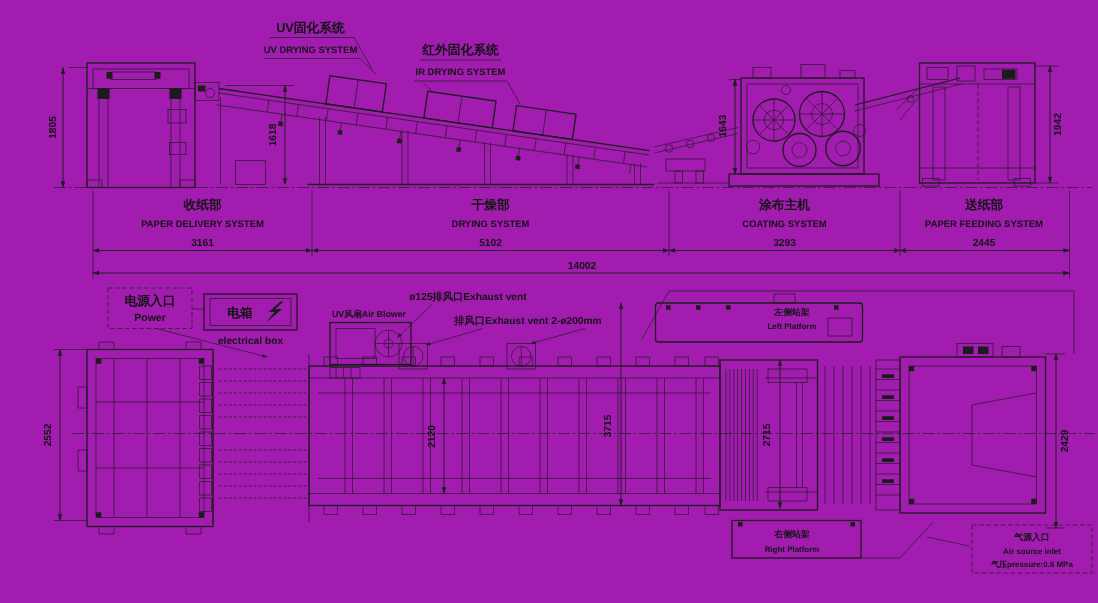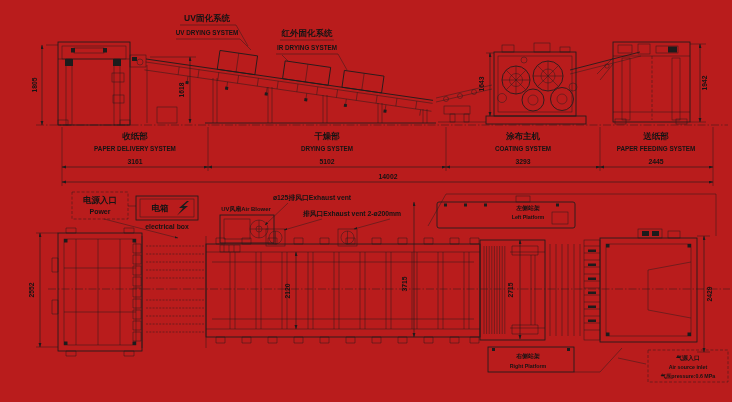--- a/index.html
+++ b/index.html
@@ -1,16 +1,16 @@
 <!DOCTYPE html>
 <html><head>
 <meta charset="utf-8">
 <style>
   html,body{margin:0;padding:0;background:#fff;}
-  .sheet{width:732px;height:402px;background:#b91c1c;position:relative;overflow:hidden;}
+  .sheet{width:732px;height:402px;background:#a21caf;position:relative;overflow:hidden;}
   svg{display:block;}
   .ln{stroke:#1c1c1c;fill:none;stroke-width:.85;}
   .tn{stroke:#1c1c1c;fill:none;stroke-width:.45;}
   .fl{fill:#1c1c1c;stroke:none;}
   .dsh{stroke-dasharray:3 1.8;}
   .cl{stroke:#1c1c1c;fill:none;stroke-width:.45;stroke-dasharray:8 2 1.5 2;}
   .coil{stroke-dasharray:2 1.3;}
   .dm{stroke:#1c1c1c;stroke-width:.6;fill:none;marker-start:url(#arr);marker-end:url(#arr);}
   text{fill:#141414;font-family:"Liberation Sans","DejaVu Sans",sans-serif;text-anchor:middle;}
   .t-cn{font-size:8.5px;font-weight:700;}

